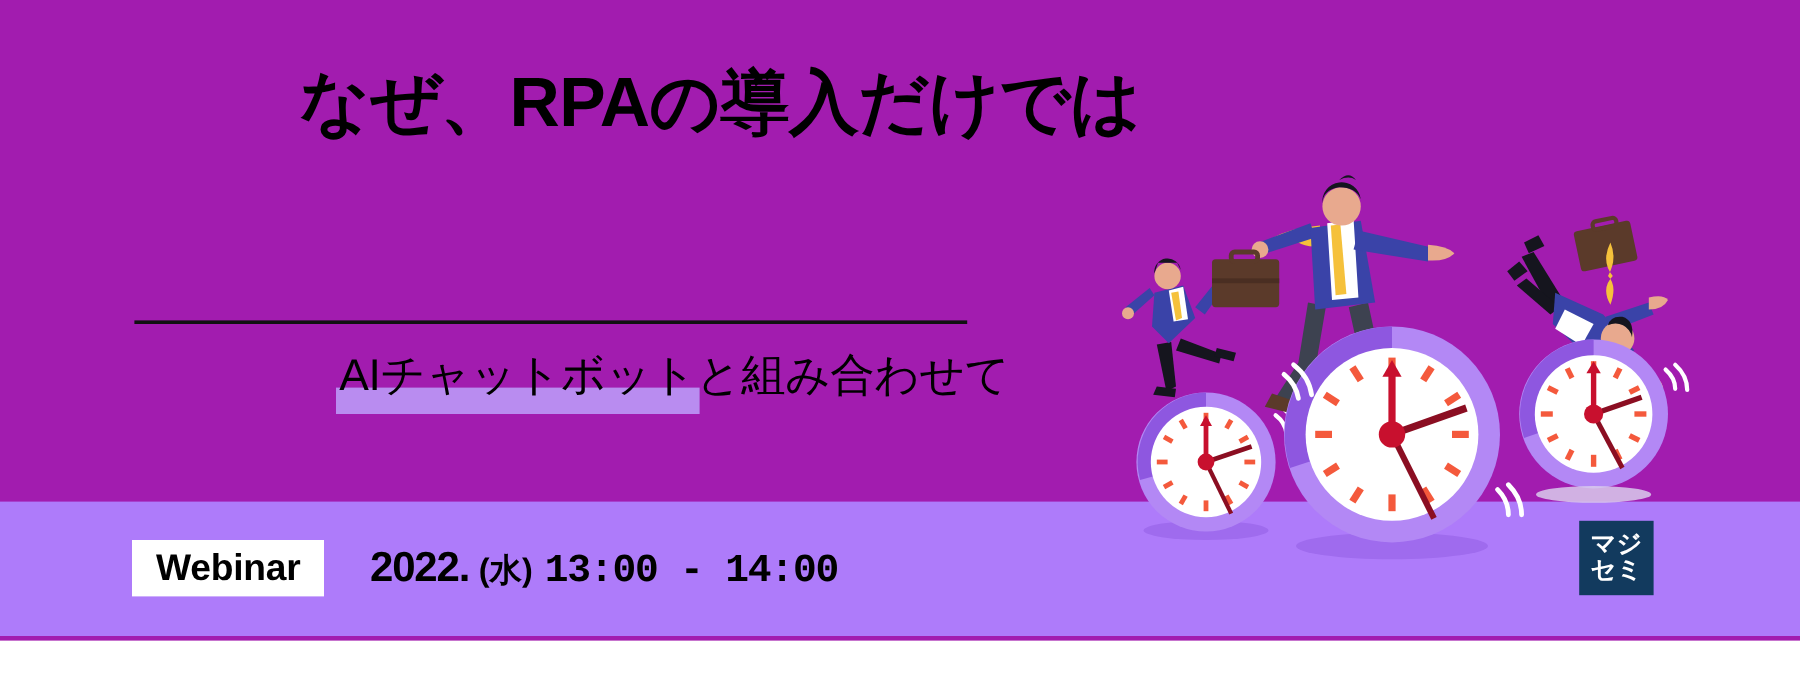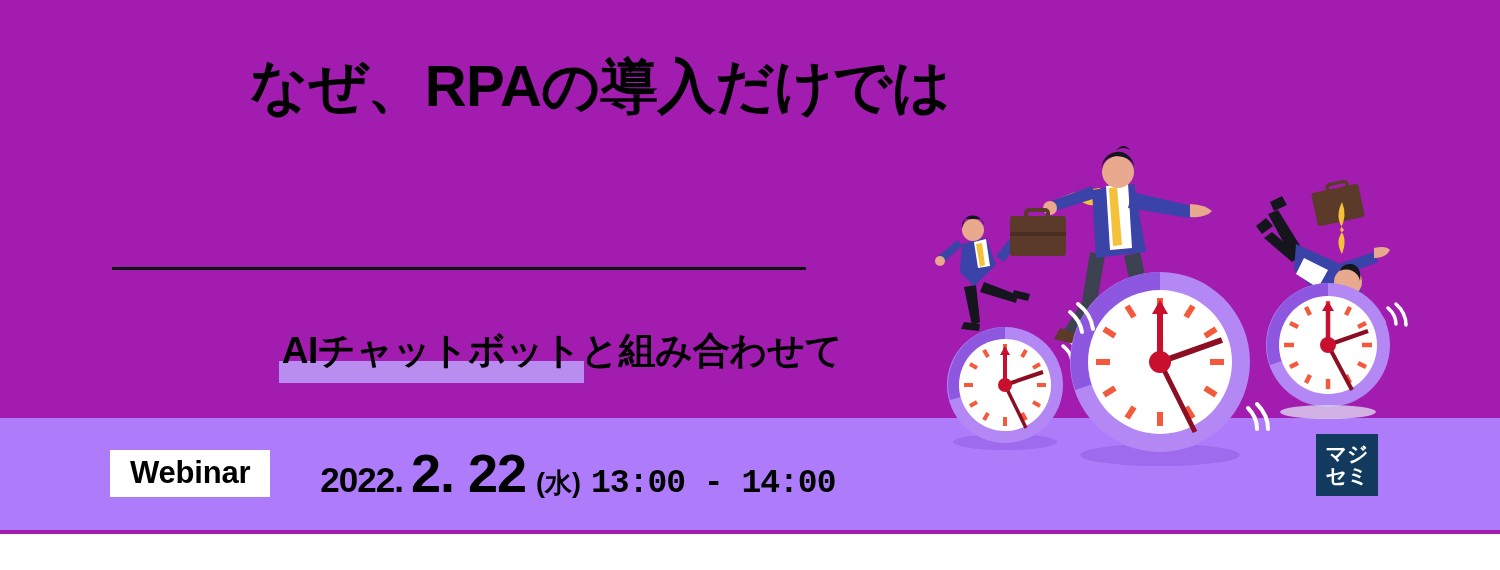--- a/index.html
+++ b/index.html
@@ -64,26 +64,25 @@
 
   
   .sub-block {
     position: absolute;
     left: 112px;
     top: 284px;
     width: 900px;
   }
   .sub-line {
     font-size: 37px;
-    font-weight: 700;
+    font-weight: 400;
     line-height: 1.58;
     color: #000000;
     white-space: nowrap;
     letter-spacing: -0.3px;
-    margin-top: 38px;
   }
   .hl-under {
     position: relative;
     display: inline-block;
   }
   .hl-under::before {
     content: "";
     position: absolute;
     left: -3px;
     right: -3px;
@@ -107,21 +106,21 @@
   .webinar-badge {
     background: #FFFFFF;
     color: #000000;
     font-size: 31px;
     font-weight: 700;
     padding: 7px 20px 9px 20px;
     line-height: 1;
     letter-spacing: -0.2px;
   }
   .date-text {
-    margin-left: 38px;
+    margin-left: 26px;
     color: #000000;
     font-weight: 700;
     font-size: 35px;
     line-height: 1;
     white-space: nowrap;
     display: flex;
     align-items: baseline;
   }
   .date-year { font-size: 35px; letter-spacing: -1px; }
   .date-big  { font-size: 54px; margin: 0 2px 0 8px; letter-spacing: -1px;}
@@ -348,21 +347,20 @@
   <div class="divider"></div>
 
   <div class="sub-block">
     <div class="sub-line"><span class="hl-under">AIチャットボット</span><span>と組み合わせて</span></div>
   </div>
 
   <div class="date-row">
     <div class="webinar-badge">Webinar</div>
     <div class="date-text">
       <span class="date-year">2022.</span>
-      <span class="date-big">2. 22</span>
       <span class="date-day">(水)</span>
       <span class="date-time">13:00 - 14:00</span>
     </div>
   </div>
 
   <div class="logo">
     <span>マジ</span>
     <span>セミ</span>
   </div>
 

